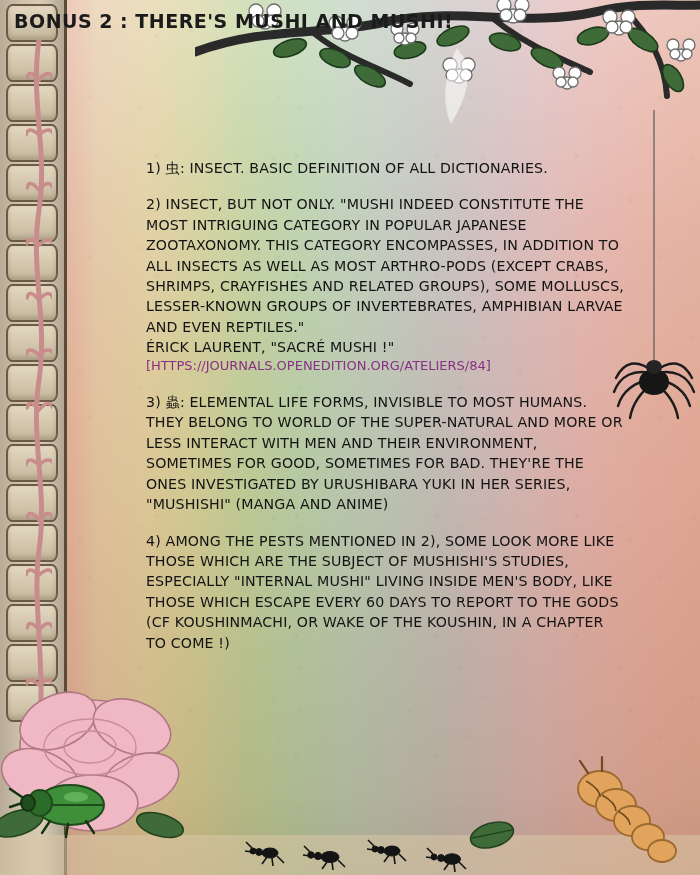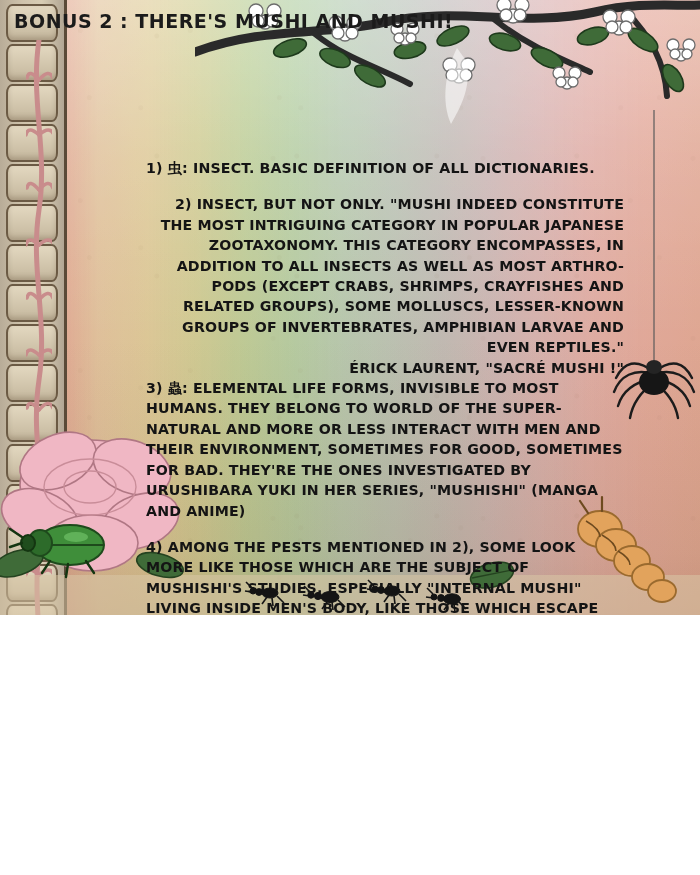--- a/index.html
+++ b/index.html
@@ -3,21 +3,21 @@
 <meta charset="utf-8">
 <style>
   html, body {
     margin: 0;
     padding: 0;
     background: #ffffff;
   }
   #page {
     position: relative;
     width: 700px;
-    height: 615px;
+    height: 875px;
     overflow: hidden;
     font-family: "DejaVu Sans", sans-serif;
     background: #e5e5e5;
   }
 
   
   .bg-base {
     position: absolute; inset: 0;
     background:
       linear-gradient(180deg, #f3e7cf 0%, #ecdcc0 40%, #e6d3b4 100%);
@@ -118,24 +118,24 @@
     position: absolute;
     left: 146px; top: 158px;
     width: 478px;
     z-index: 5;
     color: #141414;
     font-family: "DejaVu Sans", sans-serif;
     font-size: 14.2px;
     line-height: 20.4px;
     letter-spacing: .15px;
     text-transform: uppercase;
-    font-weight: 700;
+    font-weight: 400;
   }
   .para { margin: 0 0 16px 0; }
-  .para.tight { margin-bottom: 0; text-align: right; }
+  .para.tight { margin-bottom: 0; }
   .para .cjk {
     font-family: "DejaVu Sans", sans-serif;
     text-transform: none;
   }
   .link {
     color: #8a2f86;
     font-size: 13px;
     letter-spacing: 0;
   }
   .nogap { margin-top: -2px; }
@@ -420,20 +420,21 @@
     <p class="para">
       <span>1)</span>
       <span class="cjk">虫</span><span>: INSECT. BASIC DEFINITION OF ALL DICTIONARIES.</span>
     </p>
 
     <p class="para tight">
       <span>2)</span>
       <span>INSECT, BUT NOT ONLY. "MUSHI INDEED CONSTITUTE THE MOST INTRIGUING CATEGORY IN POPULAR JAPANESE ZOOTAXONOMY. THIS CATEGORY ENCOMPASSES, IN ADDITION TO ALL INSECTS AS WELL AS MOST ARTHRO-PODS (EXCEPT CRABS, SHRIMPS, CRAYFISHES AND RELATED GROUPS), SOME MOLLUSCS, LESSER-KNOWN GROUPS OF INVERTEBRATES, AMPHIBIAN LARVAE AND EVEN REPTILES."</span>
     </p>
     <p class="para tight">ÉRICK LAURENT, "SACRÉ MUSHI !"</p>
+    <p class="para link nogap">[HTTPS://JOURNALS.OPENEDITION.ORG/ATELIERS/84]</p>
 
     <p class="para" style="">
       <span>3)</span>
       <span class="cjk">蟲</span><span>: ELEMENTAL LIFE FORMS, INVISIBLE TO MOST HUMANS. THEY BELONG TO WORLD OF THE SUPER-NATURAL AND MORE OR LESS INTERACT WITH MEN AND THEIR ENVIRONMENT, SOMETIMES FOR GOOD, SOMETIMES FOR BAD. THEY'RE THE ONES INVESTIGATED BY URUSHIBARA YUKI IN HER SERIES, "MUSHISHI" (MANGA AND ANIME)</span>
     </p>
 
     <p class="para">
       <span>4)</span>
       <span>AMONG THE PESTS MENTIONED IN 2), SOME LOOK MORE LIKE THOSE WHICH ARE THE SUBJECT OF MUSHISHI'S STUDIES, ESPECIALLY "INTERNAL MUSHI" LIVING INSIDE MEN'S BODY, LIKE THOSE WHICH ESCAPE EVERY 60 DAYS TO REPORT TO THE GODS (CF KOUSHINMACHI, OR WAKE OF THE KOUSHIN, IN A CHAPTER TO COME !)</span>
     </p>

